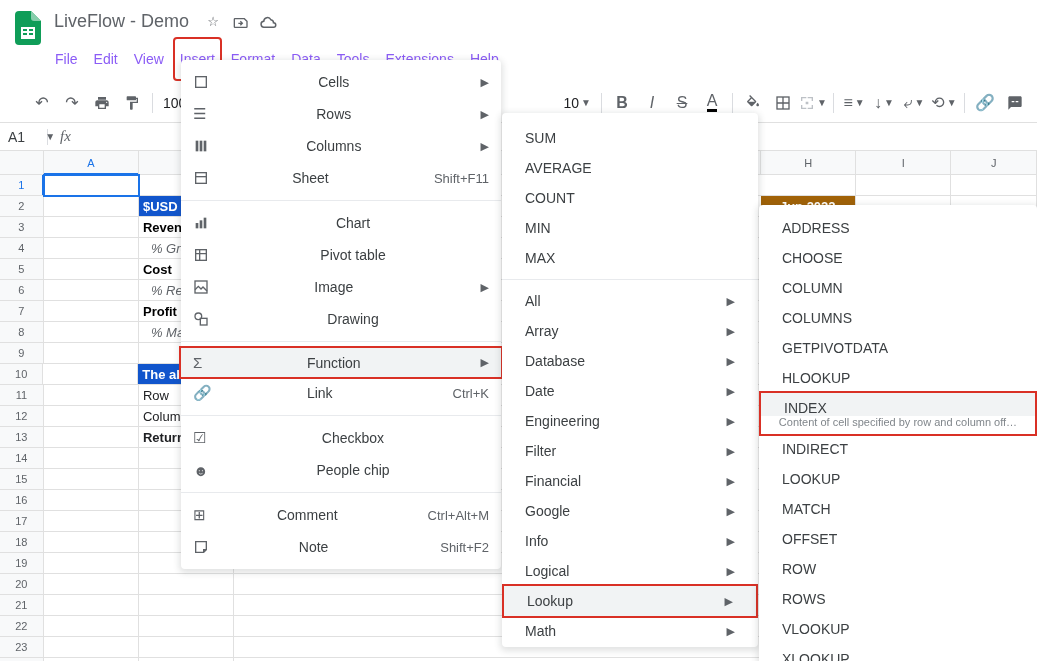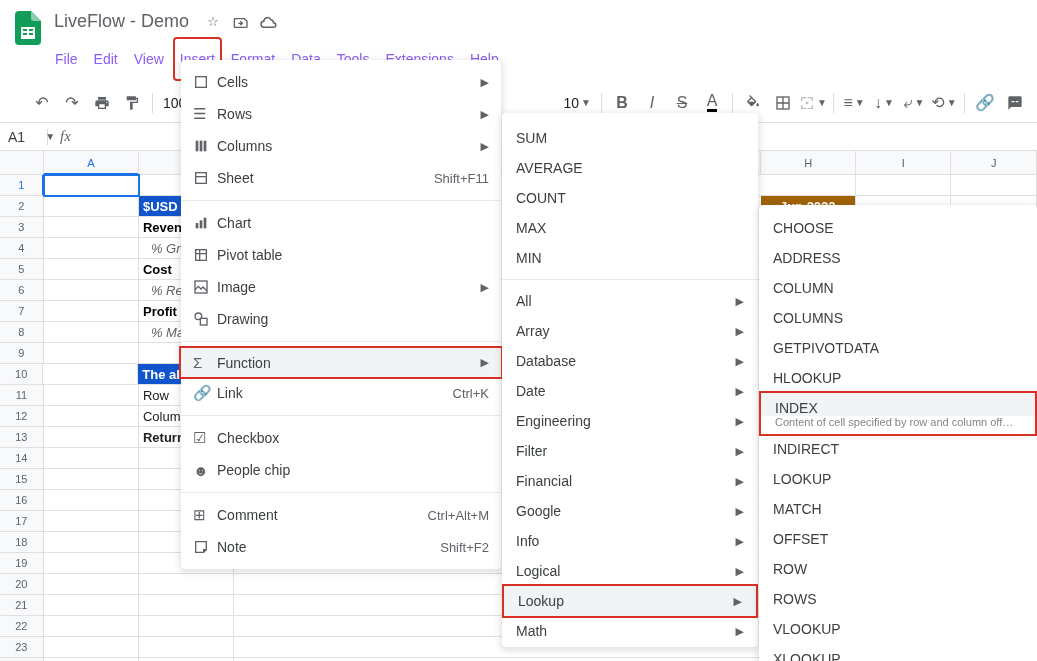--- a/index.html
+++ b/index.html
@@ -42,33 +42,33 @@
   .row-active::after { content: ''; position: absolute; right: -1px; top: 0; bottom: 0; width: 2px; background: #1a73e8; }
   .cell { width: 100px; border-right: 1px solid #e0e0e0; border-bottom: 1px solid #e0e0e0; padding: 0 4px; font-size: 13px; display: flex; align-items: center; overflow: visible; white-space: nowrap; }
   .cell-active { outline: 2px solid #1a73e8; outline-offset: -1px; z-index: 1; position: relative; }
   .blue-header { background: #1155cc; color: #fff; font-weight: bold; }
   .bold-black { font-weight: bold; color: #000; }
   .italic-gray { font-style: italic; color: #5f6368; padding-left: 12px; }
   .right-align { justify-content: flex-end; text-align: right; }
   .bold-text { font-weight: bold; }
   .blue-center { background: #a16207; color: #fff; font-weight: bold; justify-content: center; }
   
-  .menu { position: absolute; background: #fff; box-shadow: 0 2px 6px 2px rgba(60,64,67,0.15); border-radius: 4px; padding: 6px 0; z-index: 100; }
+  .menu { position: absolute; background: #fff; box-shadow: 0 2px 6px 2px rgba(60,64,67,0.15); border-radius: 4px; padding: 6px 0; z-index: 100; text-align: center; }
   .menu-row { display: flex; align-items: center; padding: 6px 12px; cursor: pointer; min-height: 32px; font-size: 14px; color: #3c4043; }
   .menu-row.hov { background: #f1f3f4; }
   .menu-ic { width: 24px; display: flex; color: #5f6368; font-size: 15px; }
   .menu-label { flex: 1; }
   .menu-short { color: #5f6368; font-size: 13px; margin-left: 30px; }
   .menu-arrow { color: #5f6368; font-size: 11px; margin-left: 30px; }
   .menu-sep { height: 1px; background: #e8eaed; margin: 6px 0; }
   .menu-red { border: 2px solid #d93025; }
   
   .submenu-desc { font-size: 11px; color: #80868b; padding: 0 14px 6px 14px; }
   
-  .sub-item { padding: 7px 14px; cursor: pointer; font-size: 14px; color: #3c4043; display: flex; align-items: center; justify-content: space-between;}
+  .sub-item { padding: 7px 23px; cursor: pointer; font-size: 14px; color: #3c4043; display: flex; align-items: center; justify-content: space-between;}
   .sub-item.hov { background: #f1f3f4; }
   .sub-arrow { color: #5f6368; font-size: 11px; }
 </style>
 </head>
 <body>
 
 <div class="header">
   <div class="logo">
     <svg class="logo-svg" viewBox="0 0 26 34">
       <path fill="#0f9d58" d="M4 0h12l10 10v20a4 4 0 0 1-4 4H4a4 4 0 0 1-4-4V4a4 4 0 0 1 4-4z"></path>
@@ -521,22 +521,22 @@
       </span>
       <span class="menu-label">Note</span>
       <span class="menu-short">Shift+F2</span>
     </div>
 </div>
 
 <div class="menu" style="left:502px;top:113px;width:256px;padding-top:10px">
   <div class="sub-item">SUM</div>
   <div class="sub-item">AVERAGE</div>
   <div class="sub-item">COUNT</div>
+  <div class="sub-item">MIN</div>
   <div class="sub-item">MAX</div>
-  <div class="sub-item">MIN</div>
   <div class="menu-sep"></div>
   <div class="sub-item">
       <span>All</span>
       <span class="sub-arrow">▶</span>
     </div>
   <div class="sub-item">
       <span>Array</span>
       <span class="sub-arrow">▶</span>
     </div>
   <div class="sub-item">
@@ -575,22 +575,22 @@
       <span>Lookup</span>
       <span class="sub-arrow">▶</span>
     </div>
   <div class="sub-item" style="padding-bottom:2px">
       <span>Math</span>
       <span class="sub-arrow">▶</span>
     </div>
 </div>
 
 <div class="menu" style="left:759px;top:205px;width:278px;padding:8px 0">
+  <div class="sub-item">ADDRESS</div>
   <div class="sub-item">CHOOSE</div>
-  <div class="sub-item">ADDRESS</div>
   <div class="sub-item">COLUMN</div>
   <div class="sub-item">COLUMNS</div>
   <div class="sub-item">GETPIVOTDATA</div>
   <div class="sub-item">HLOOKUP</div>
   <div class="menu-red" style="margin:-2px 0">
     <div class="sub-item hov" style="padding-bottom:0">INDEX</div>
     <div class="submenu-desc hov">Content of cell specified by row and column off…</div>
   </div>
   <div class="sub-item">INDIRECT</div>
   <div class="sub-item">LOOKUP</div>

